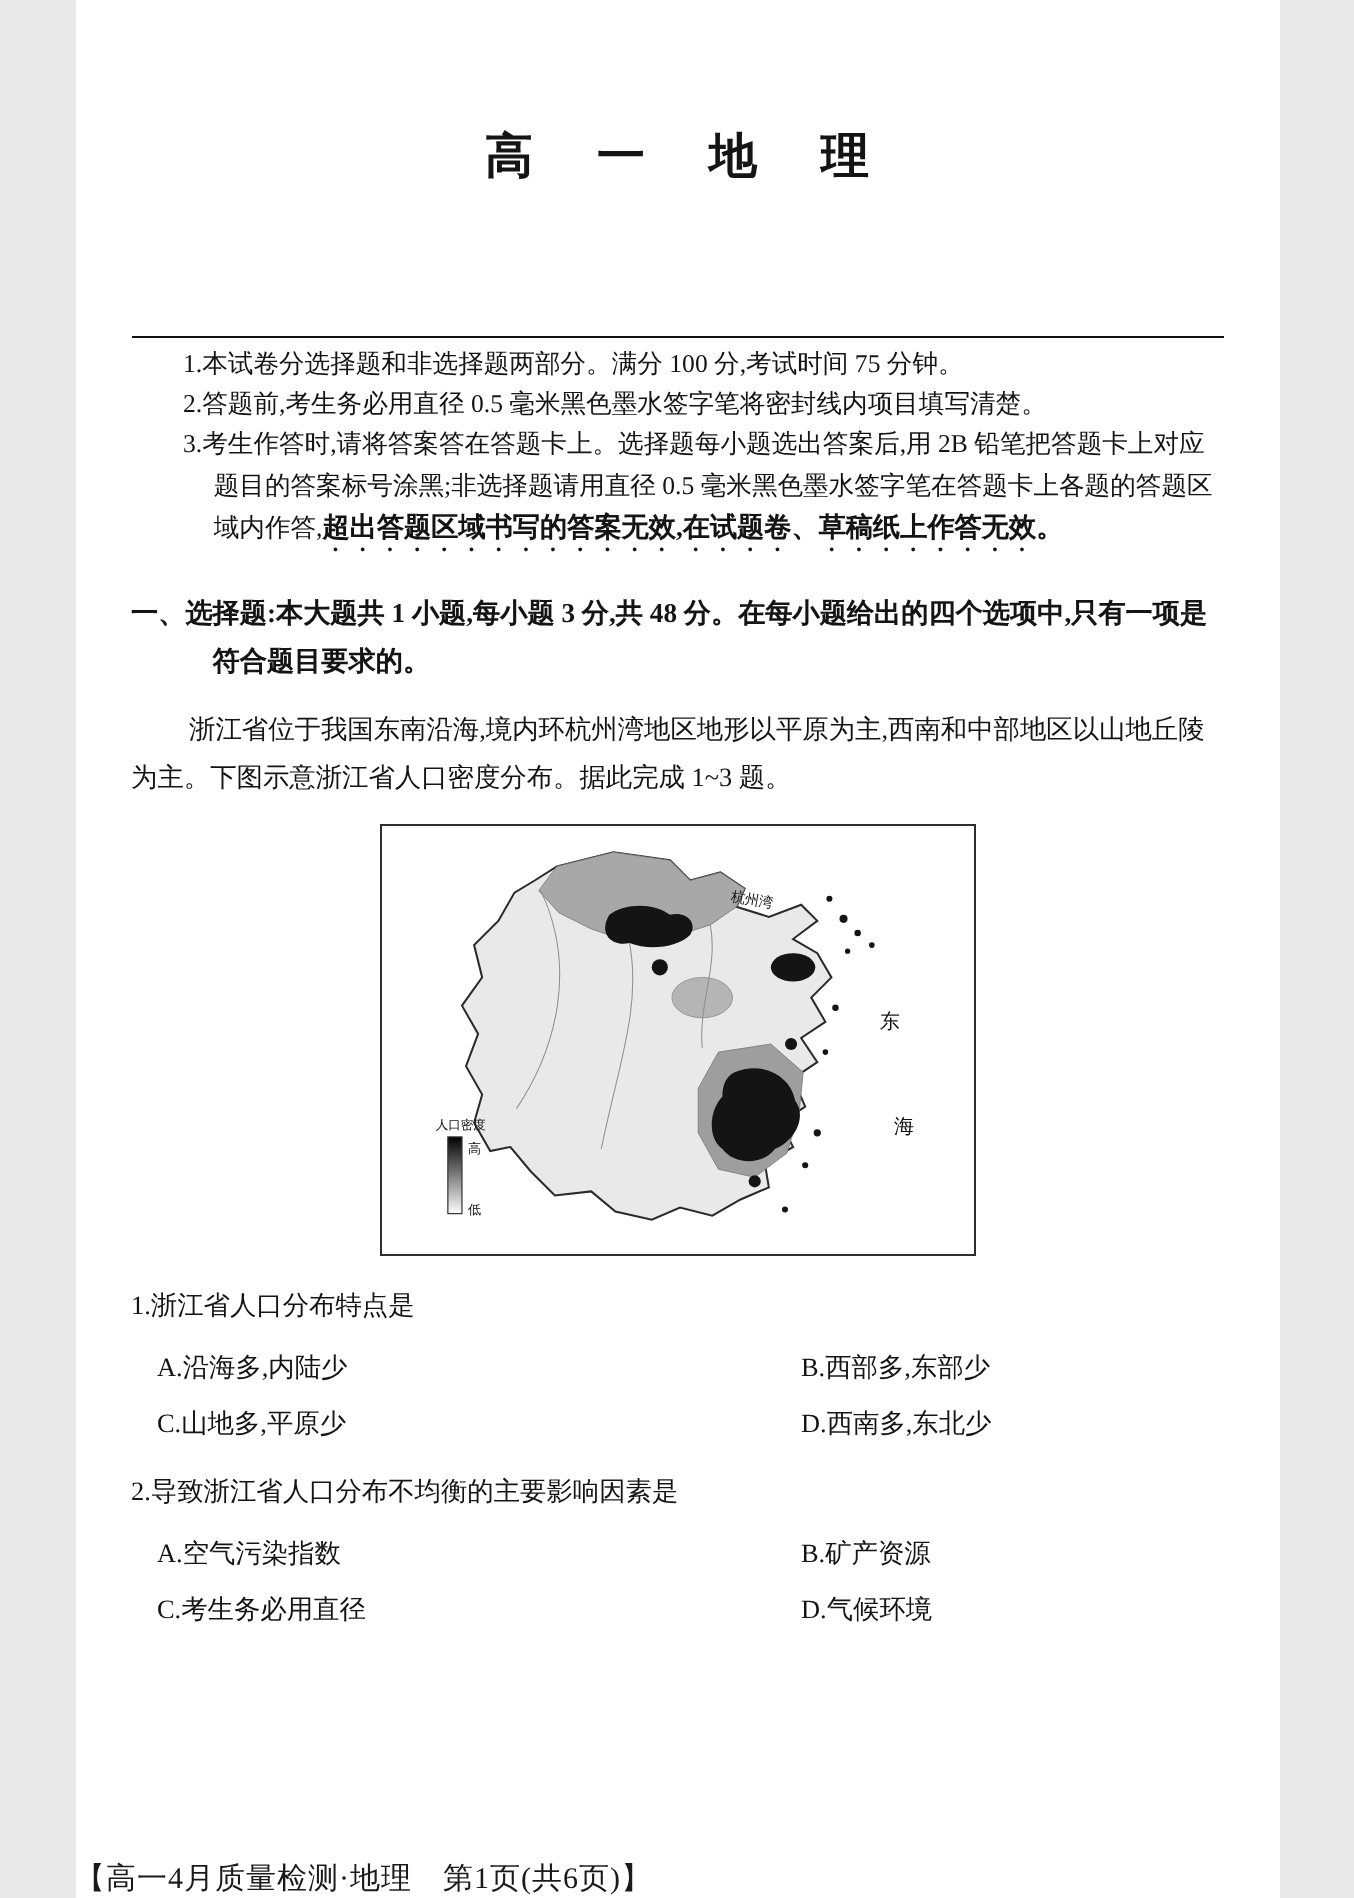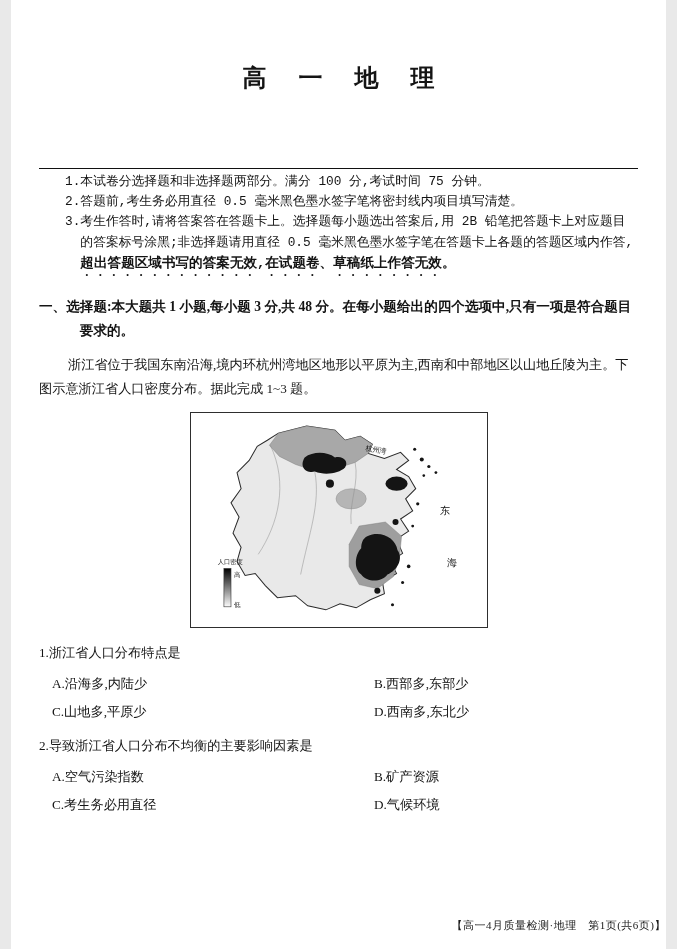--- a/index.html
+++ b/index.html
@@ -1,31 +1,31 @@
 <!DOCTYPE html>
 <html><head>
 <meta charset="utf-8">
 <style>
   * { margin:0; padding:0; box-sizing:border-box; }
   html, body { background:#e9e9e9; }
   .page {
-    width:655px; height:949px; margin:0 auto; background:#ffffff;
+    width:602px; height:949px; margin:0 auto; background:#ffffff;
     position:relative; padding:36px 28px 0 28px;
     font-family:"Liberation Serif","DejaVu Serif",serif; color:#141414;
   }
   .exam-title {
     margin-top:26px; text-align:center; font-size:24px; font-weight:700;
     letter-spacing:13px; text-indent:13px;
   }
   .divider { border:0; border-top:1.5px solid #111; margin-top:74px; }
   .notice-heading { margin-top:9px; font-size:14.5px; font-weight:700; letter-spacing:1px; }
   .notice-list { margin-left:26px; margin-top:3px; }
   .notice-item {
     font-size:12.8px; line-height:1.58;
-    padding-left:1.2em; text-indent:-1.2em;font-family:Liberation Mono, monospace;
+    padding-left:1.2em; text-indent:-1.2em;
   }
   .notice-em {
     font-weight:700; font-size:13.6px;
     text-emphasis: filled dot; text-emphasis-position: under left;
     -webkit-text-emphasis: filled dot; -webkit-text-emphasis-position: under;
   }
   .section-heading {
     margin-top:16px; font-size:13.6px; font-weight:700; line-height:1.75;
     padding-left:3em; text-indent:-3em;
   }
@@ -36,22 +36,22 @@
   }
   .map-box svg { width:100%; height:100%; display:block; }
   .question { margin-top:15px; }
   .q-stem { font-size:13.2px; line-height:1.5; }
   .options {
     display:grid; grid-template-columns:322px 1fr; row-gap:10px;
     margin-top:12px; padding-left:13px; font-size:13.2px;
   }
   .option { white-space:nowrap; }
   .page-footer {
-    position:absolute; left:0; right:0; bottom:16px;
-    text-align:right; font-size:11px; letter-spacing:0.5px; color:#1a1a1a;
+    position:absolute; left:0; right:0; bottom:0;
+    text-align:left; font-size:15px; letter-spacing:0.5px; color:#1a1a1a;
   }
   .svg-label { font-family:"Liberation Serif","DejaVu Serif",serif; fill:#111; }
 </style>
 </head>
 <body>
 
 <div class="page">
 
   <h1 class="exam-title">高 一 地 理</h1>
 

